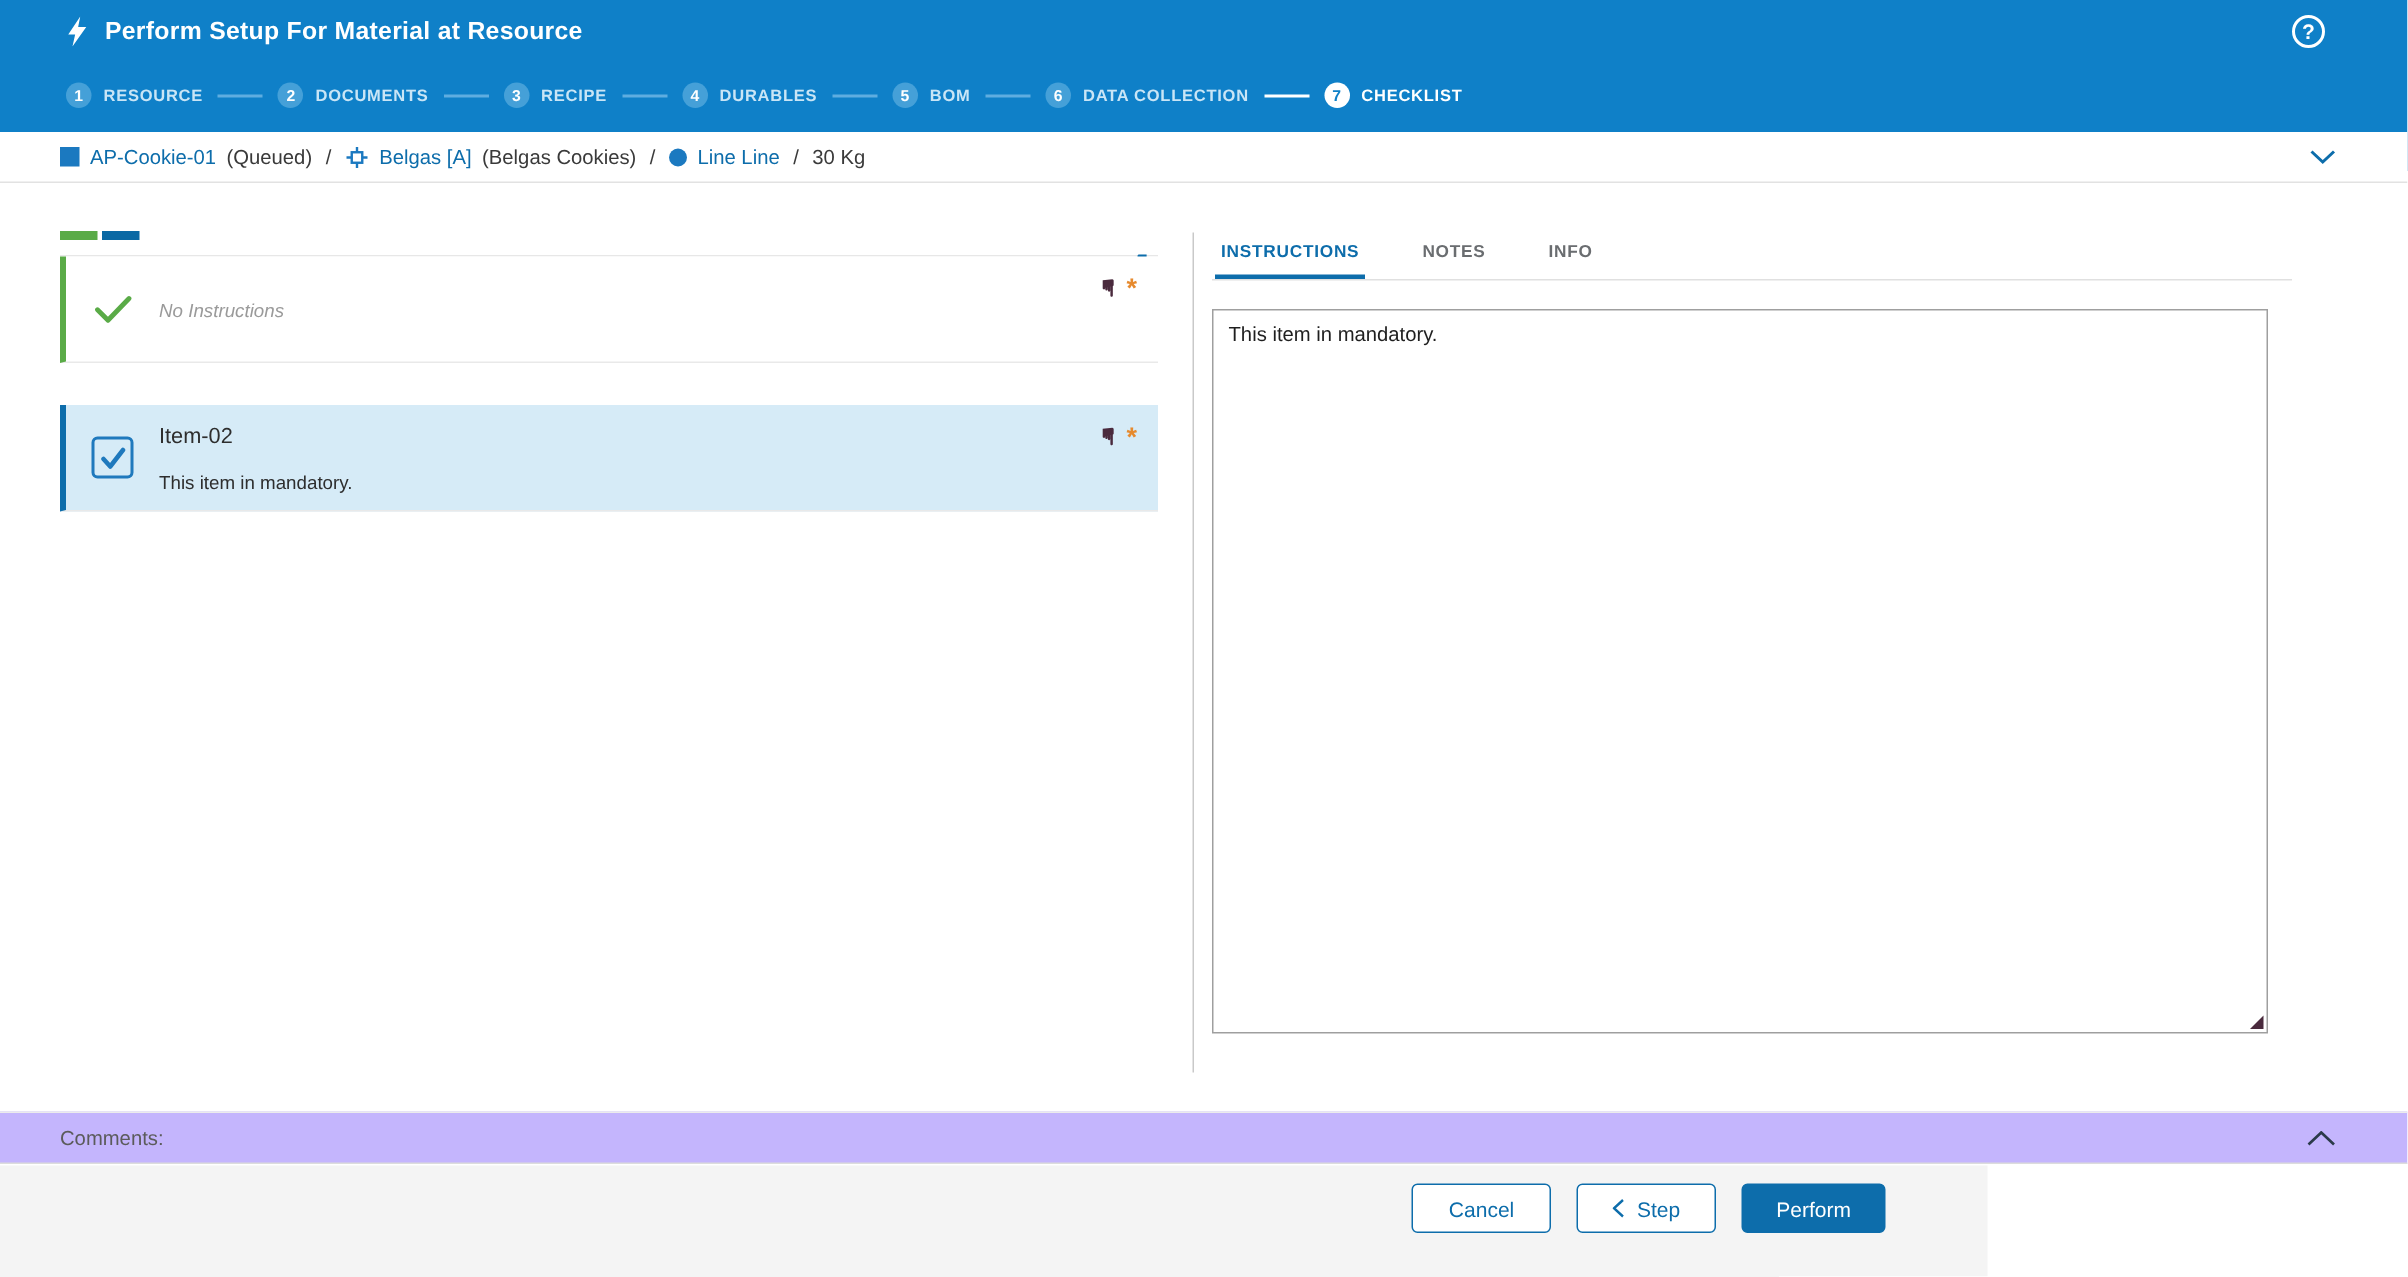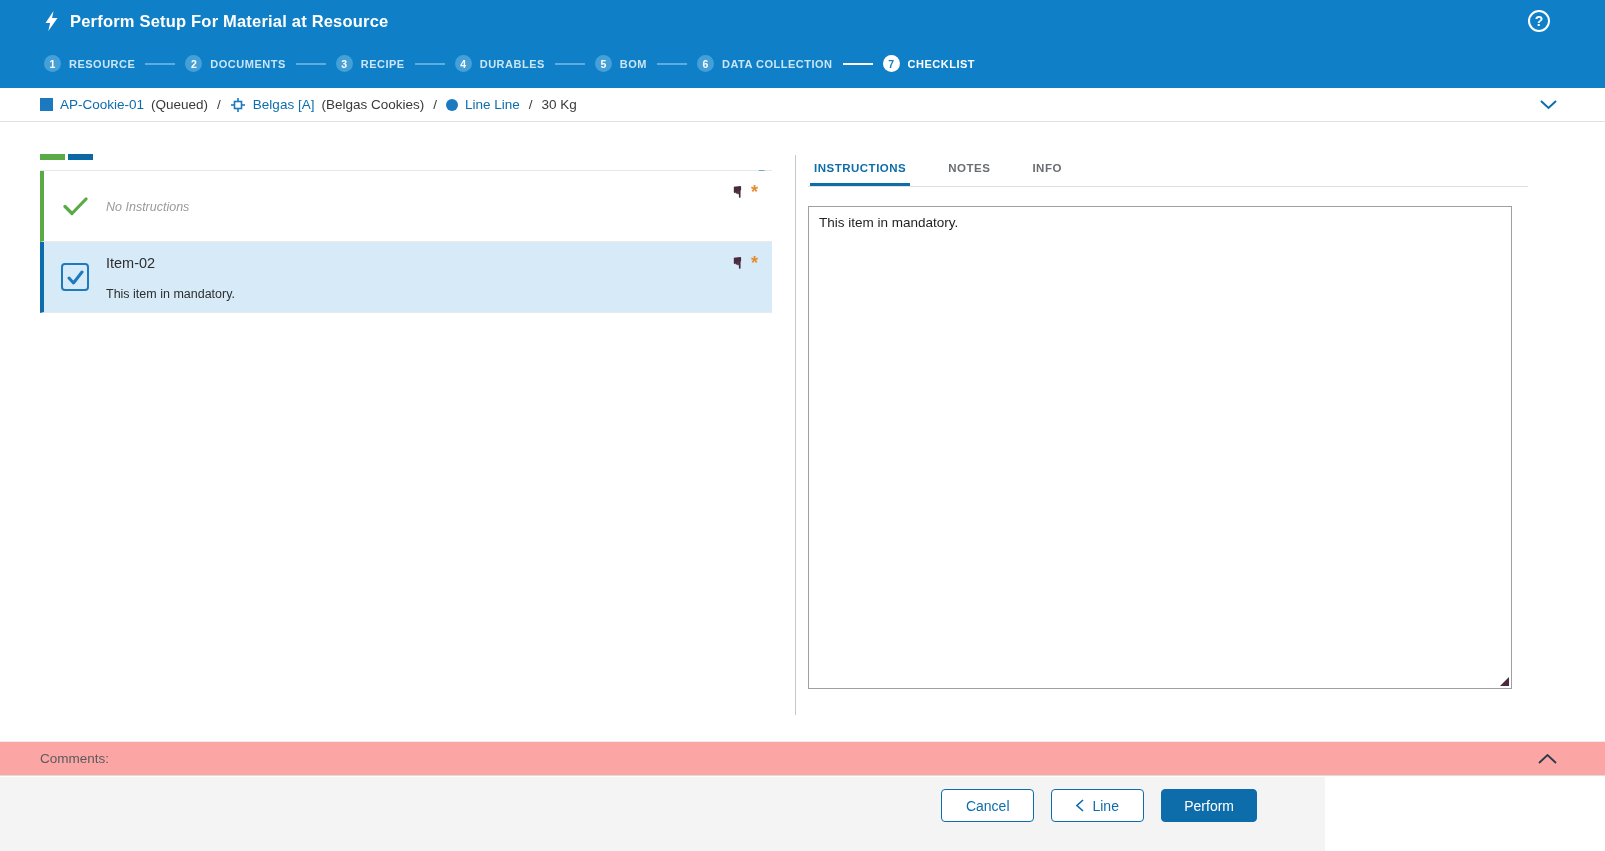--- a/index.html
+++ b/index.html
@@ -54,21 +54,21 @@
   .lp-title{color:var(--accent-blue);}
   .lp-count{color:#2e2e2e;}
   .refresh-btn{position:absolute;right:6px;top:13px;color:var(--accent-blue);font-size:20px;line-height:1;}
   .lp-progress{margin-top:10px;display:flex;gap:3px;}
   .seg{height:6px;width:25px;}
   .seg.green{background:var(--green);}
   .seg.blue{background:#0a68a4;}
 
   .item-row{height:71px;border-bottom:1px solid #e9e9e9;display:flex;position:relative;background:#fff;}
   .item-row.done{border-left:4px solid var(--green);}
-  .item-row.selected{border-left:4px solid var(--accent-blue);background:var(--selected-row-bg);}
+  .item-row.selected{border-left:4px solid var(--accent-blue);background:var(--selected-row-bg);margin-top:28px;}
   .row-status{width:62px;display:flex;align-items:center;justify-content:center;flex:none;}
   .status-check{display:none;}
   .status-checkbox{display:none;width:28px;height:28px;border:2px solid #1f79bd;border-radius:4px;
     align-items:center;justify-content:center;background:transparent;}
   .item-row.done .status-check{display:block;}
   .item-row.selected .status-checkbox{display:flex;}
   .row-main{flex:1;padding-top:13px;}
   .row-title{font-size:14.5px;color:#2e2e2e;}
   .row-sub{margin-top:16px;font-size:12.5px;color:#2e2e2e;}
   .item-row.done .row-sub{font-style:italic;color:#9a9a9a;}
@@ -83,21 +83,21 @@
   .tab{font-size:11.5px;font-weight:700;letter-spacing:.5px;color:#6a6d70;
     padding:10px 4px 9px;margin-right:34px;border-bottom:3px solid transparent;}
   .tab.active{color:var(--accent-blue);border-bottom-color:var(--accent-blue);}
   .ta-wrap{position:relative;margin-top:19px;width:704px;height:483px;}
   .ta-wrap textarea{width:100%;height:100%;border:1px solid #9f9f9f;background:#fff;resize:none;outline:none;
     padding:8px 10px;font-family:"Liberation Sans",sans-serif;font-size:13.5px;color:#1f1f1f;}
   .resize-handle{position:absolute;right:3px;bottom:3px;width:0;height:0;
     border-left:9px solid transparent;border-bottom:9px solid var(--hand-maroon);}
 
   
-  .comments-bar{position:absolute;top:741px;left:0;width:1605px;height:35px;background:#fca5a5;
+  .comments-bar{position:absolute;top:741px;left:0;width:1605px;height:35px;background:#c4b5fd;
     border-top:1px solid #ececec;border-bottom:1px solid #dcdcdc;display:flex;align-items:center;
     padding:0 48px 0 40px;font-size:13.5px;color:#5b5b5b;}
   .comments-chevron{margin-left:auto;display:flex;align-items:center;color:#2b3a4a;}
 
   
   .app-footer{position:absolute;top:777px;left:0;width:1325px;height:74px;background:#f4f4f4;
     display:flex;justify-content:flex-end;align-items:flex-start;gap:17px;padding:12px 68px 0 0;}
   .btn{height:33px;min-width:93px;padding:0 22px;border-radius:4px;font-family:"Liberation Sans",sans-serif;
     font-size:14px;display:flex;align-items:center;justify-content:center;gap:8px;}
   .btn.outline{background:#fff;border:1px solid var(--accent-blue);color:var(--accent-blue);}
@@ -247,18 +247,18 @@
 </div>
 
 <div class="app-footer">
   <button class="btn outline clickable">
     <span>Cancel</span>
   </button>
   <button class="btn outline clickable">
     <svg width="8" height="13" viewBox="0 0 8 13">
       <polyline points="7,1 1,6.5 7,12" fill="none" stroke="#0d6dab" stroke-width="1.6"></polyline>
     </svg>
-    <span>Line</span>
+    <span>Step</span>
   </button>
   <button class="btn solid clickable">
     <span>Perform</span>
   </button>
 </div>
 
 </body></html>

